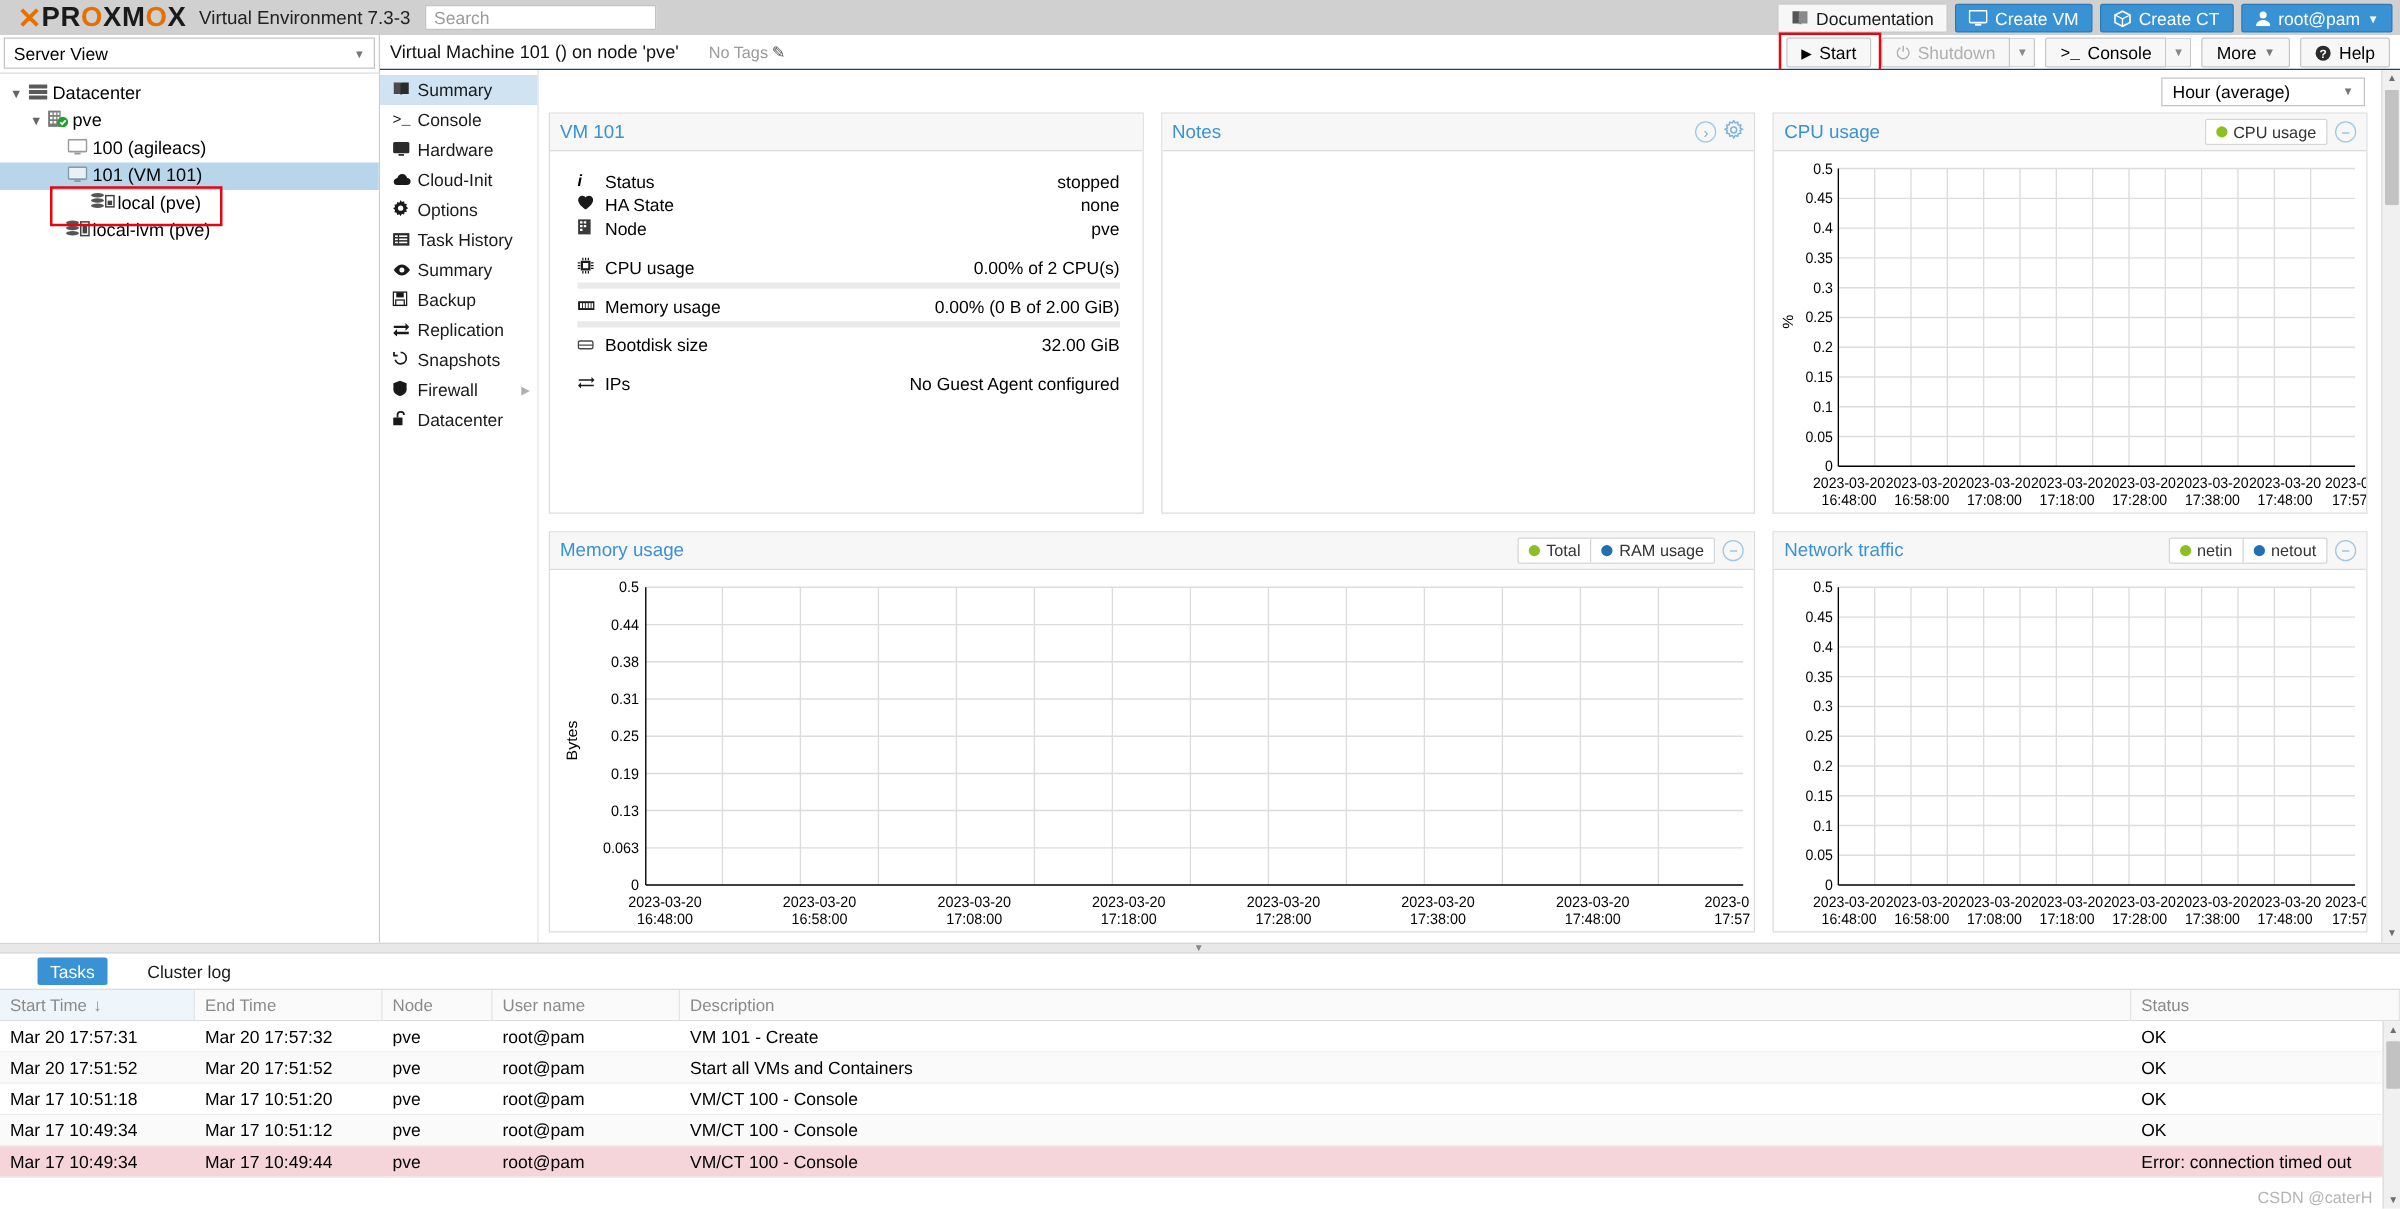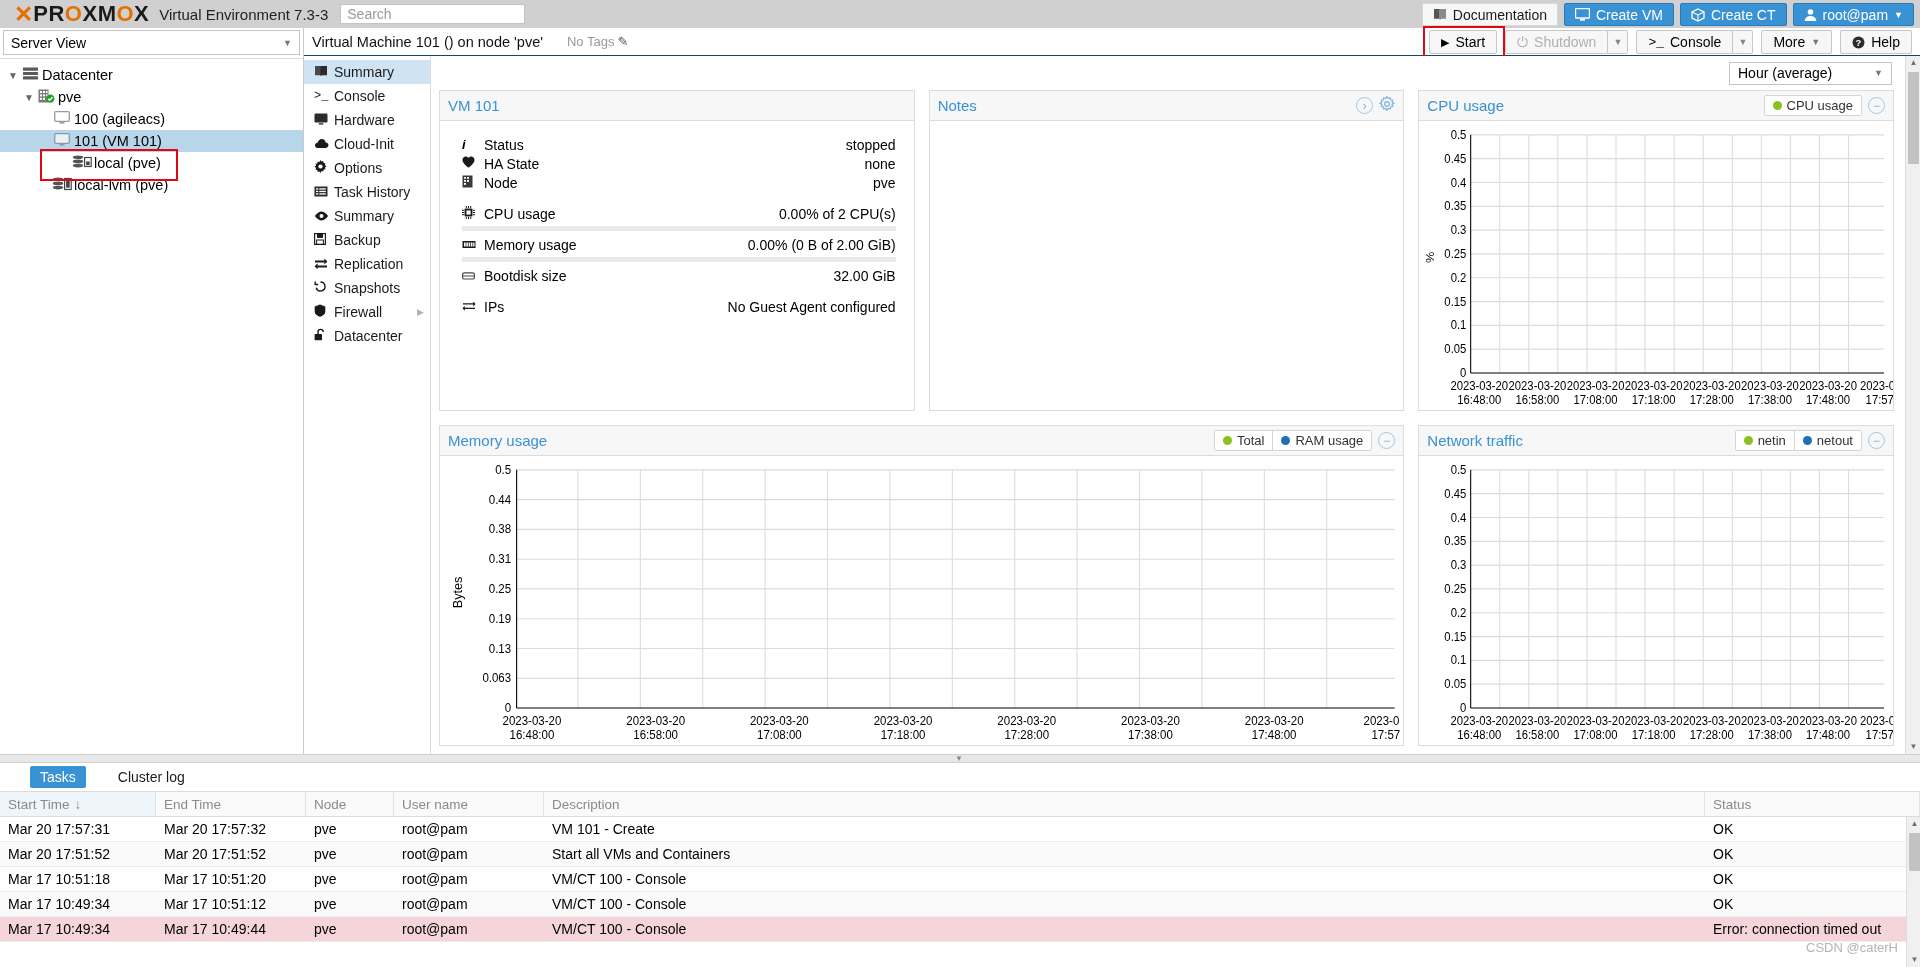--- a/index.html
+++ b/index.html
@@ -255,21 +255,21 @@
   .c-start { width: 156px; flex: 0 0 156px; }
   .c-end   { width: 150px; flex: 0 0 150px; }
   .c-node  { width: 88px;  flex: 0 0 88px; }
   .c-user  { width: 150px; flex: 0 0 150px; }
   .c-desc  { flex: 1; min-width: 0; }
   .c-stat  { width: 215px; flex: 0 0 215px; }
   .tbody-row { border-bottom: 1px solid #ededed; background: #fff; cursor: pointer; }
   .tbody-row.alt { background: #fafafa; }
   .tbody-row.err { background: #f5d5d9; }
   #watermark {
-    position: absolute; right: 22px; bottom: 12px;
+    position: absolute; right: 22px; bottom: 2px;
     font-size: 13px; color: #b4b4b4; pointer-events: none;
     font-family: "Liberation Sans", sans-serif;
   }
   #tasks-scroll {
     position: absolute; right: 0; top: 26px; bottom: 0; width: 14px;
     background: #f0f0f0; border-left: 1px solid #dcdcdc;
   }
 </style>
 </head>
 <body>

